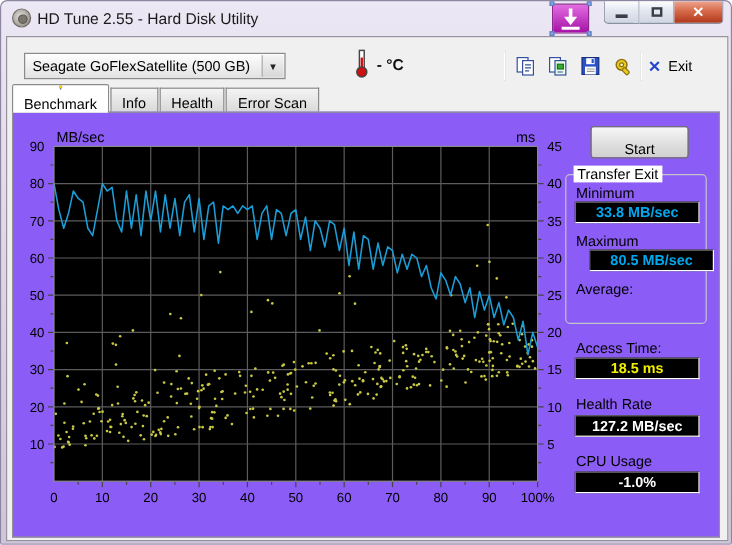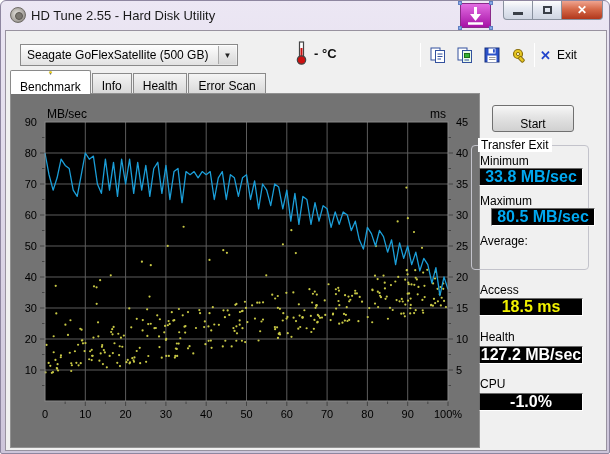--- a/index.html
+++ b/index.html
@@ -55,35 +55,35 @@
 
   
   .tabbar { position:absolute; left:4px; top:39px; height:24px; display:flex; align-items:flex-start; }
   .tab { display:flex; align-items:center; gap:5px; padding:0 9px; font-size:12px; color:#000;
     border:1px solid #8a8a8a; border-bottom:none; background:linear-gradient(#f4f4f4,#d9d9d9);
     height:20px; margin-top:3px; margin-right:1px;flex-direction:column; }
   .tab.active { height:24px; margin-top:0; background:#fff; position:relative; z-index:3;
     border-radius:2px 2px 0 0; }
 
   
-  .tabpage { position:absolute; left:4px; top:62px; width:470px; height:355px;
-    background:#737373; border:1px solid #919191; z-index:1; }
+  .tabpage { position:absolute; left:4px; top:62px; width:590px; height:355px;
+    background:#8b5cf6; border:1px solid #919191; z-index:1; }
   #chart-svg { position:absolute; left:10px; top:13px; pointer-events:none; }
 
   
   .start-btn { position:absolute; left:481px; top:11px; width:82px; height:27px;
     background:linear-gradient(#f7f7f7,#e3e3e3 45%,#d0d0d0); border:1px solid #707070;
     border-radius:3px; font-size:12px; color:#000; display:flex; align-items:flex-end; justify-content:center; }
   .groupbox { position:absolute; left:460px; top:51px; width:118px; height:125px;
     border:1px solid #c3c3cb; border-radius:4px; }
   .legend { position:absolute; top:-8px; left:6px; background:#fff; padding:0 3px; font-size:12px; color:#000; }
   .plabel { position:absolute; left:469px; font-size:12px; color:#000; }
   .valbox { position:absolute; left:468px; width:104px; height:18px; background:#000;
     border:1px solid; border-color:#6a6a6a #ffffff #ffffff #6a6a6a;
-    font-size:16px; font-weight:bold; text-align:center; line-height:16px; }
+    font-size:12px; font-weight:bold; text-align:center; line-height:16px; }
 </style>
 </head>
 <body>
 
 <div id="window">
 
   <div class="titlebar">
     <span class="app-icon"></span>
     <span class="title-text">HD Tune 2.55 - Hard Disk Utility</span>
 

